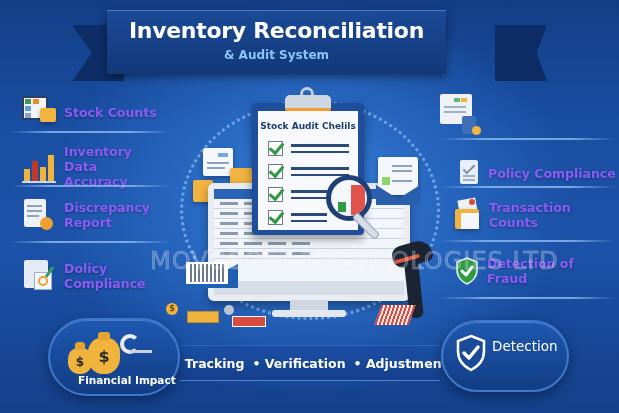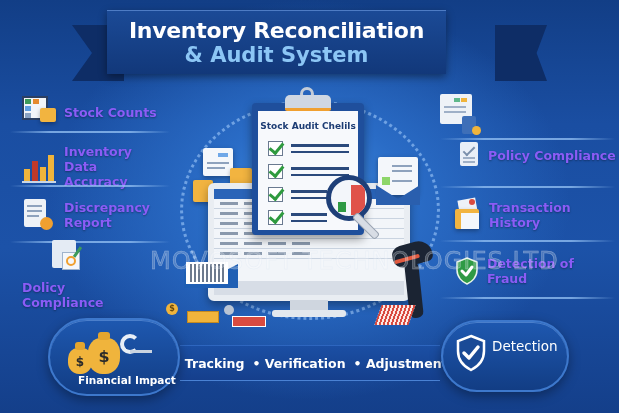--- a/index.html
+++ b/index.html
@@ -19,21 +19,21 @@
   .ribbon-tail.left { left: 72px; clip-path: polygon(0 0, 100% 0, 100% 100%, 0 100%, 20px 50%); }
   .ribbon-tail.right { left: 495px; clip-path: polygon(0 0, 100% 0, 80% 50%, 100% 100%, 0 100%); }
   .ribbon-main {
     position: absolute; left: 107px; top: 10px; width: 339px; height: 64px;
     background: linear-gradient(180deg, #1b4a96 0%, #12387a 100%);
     border-top: 1px solid #4e7cc4;
     box-shadow: 0 3px 8px rgba(0,0,0,0.4);
     text-align: center;
   }
   .title-1 { font-family: "DejaVu Sans", sans-serif; font-weight: bold; font-size: 22px; line-height: 26px; margin-top: 7px; color: #fff; letter-spacing: -0.3px; }
-  .title-2 { font-family: "DejaVu Sans", sans-serif; font-weight: bold; font-size: 21px; line-height: 22px; color: #8cc6f5; }
+  .title-2 { font-family: "DejaVu Sans", sans-serif; font-weight: bold; font-size: 12px; line-height: 22px; color: #8cc6f5; }
 
   
   .side-item { position: absolute; display: flex; align-items: center; gap: 8px; }
   .side-item .label { font-weight: bold; font-size: 12.5px; line-height: 15px; color: #8b5cf6; text-shadow: 0 1px 2px rgba(0,0,0,0.35); }
   .divider { position: absolute; height: 2px; background: linear-gradient(90deg, rgba(120,170,230,0) 0%, rgba(150,195,245,0.75) 25%, rgba(150,195,245,0.75) 75%, rgba(120,170,230,0) 100%); }
 
   .ic { position: relative; width: 34px; height: 32px; flex: none; }
 
   
   .orbit { position: absolute; left: 180px; top: 100px; width: 260px; height: 220px; border: 3px dotted rgba(170,210,255,0.55); border-radius: 50%; }
@@ -129,21 +129,21 @@
     <div class="abs" style="left:2px;top:0;width:22px;height:28px;background:#eef2f7;border-radius:2px;"></div>
     <div class="abs" style="left:5px;top:6px;width:15px;height:2px;background:#8ea2bd;"></div>
     <div class="abs" style="left:5px;top:11px;width:15px;height:2px;background:#8ea2bd;"></div>
     <div class="abs" style="left:5px;top:16px;width:12px;height:2px;background:#8ea2bd;"></div>
     <div class="abs" style="left:18px;top:18px;width:13px;height:13px;background:#f0a030;border-radius:50%;"></div>
   </div>
   <div class="label" style="width:90px;">Discrepancy Report</div>
 </div>
 <div class="divider" style="left:10px; top:241px; width:160px;"></div>
 
-<div class="side-item" style="left:22px; top:240px;flex-direction:column;">
+<div class="side-item" style="left:22px; top:260px;">
   <div class="ic">
     <div class="abs" style="left:2px;top:0;width:24px;height:28px;background:#e4ebf4;border-radius:2px;"></div>
     <div class="abs" style="left:12px;top:12px;width:18px;height:18px;background:#f4f7fb;border:1px solid #9fb3cc;"></div>
     <div class="abs" style="left:16px;top:16px;width:10px;height:10px;border:2px solid #f0a030;border-radius:50%;"></div>
     <div class="abs" style="left:26px;top:6px;width:3px;height:12px;background:#3d9b5a;transform:rotate(35deg);"></div>
   </div>
   <div class="label" style="width:90px;">Dolicy Compliance</div>
 </div>
 
 <div class="side-item" style="left:440px; top:94px;">
@@ -152,39 +152,39 @@
     <div class="abs" style="left:14px;top:4px;width:6px;height:4px;background:#5fb88a;"></div>
     <div class="abs" style="left:21px;top:4px;width:6px;height:4px;background:#f0b43c;"></div>
     <div class="abs" style="left:4px;top:12px;width:22px;height:2px;background:#9fb0c7;"></div>
     <div class="abs" style="left:4px;top:17px;width:22px;height:2px;background:#9fb0c7;"></div>
     <div class="abs" style="left:22px;top:22px;width:14px;height:18px;background:#3e6fb8;border-radius:2px;"></div>
     <div class="abs" style="left:32px;top:32px;width:9px;height:9px;background:#f0b43c;border-radius:50%;"></div>
   </div>
 </div>
 <div class="divider" style="left:440px; top:138px; width:175px;"></div>
 
-<div class="side-item" style="left:460px; top:142px;">
+<div class="side-item" style="left:460px; top:160px;">
   <div class="ic" style="width:20px;height:26px;">
     <div class="abs" style="left:0;top:0;width:18px;height:24px;background:#e9eff7;border-radius:2px;"></div>
     <div class="abs" style="left:3px;top:5px;width:12px;height:6px;border-left:2px solid #7a8fab;border-bottom:2px solid #7a8fab;transform:rotate(-45deg);"></div>
     <div class="abs" style="left:3px;top:15px;width:12px;height:2px;background:#9fb0c7;"></div>
     <div class="abs" style="left:3px;top:19px;width:12px;height:2px;background:#9fb0c7;"></div>
   </div>
   <div class="label">Policy Compliance</div>
 </div>
 <div class="divider" style="left:440px; top:186px; width:175px;"></div>
 
 <div class="side-item" style="left:455px; top:199px;">
   <div class="ic" style="width:26px;height:32px;">
     <div class="abs" style="left:4px;top:0;width:18px;height:20px;background:#eef2f7;transform:rotate(-10deg);"></div>
     <div class="abs" style="left:14px;top:0;width:6px;height:6px;background:#d94b40;border-radius:50%;"></div>
     <div class="box-yellow" style="left:0;top:10px;width:24px;height:20px;"></div>
     <div class="abs" style="left:6px;top:14px;width:18px;height:16px;background:#f4f7fb;"></div>
   </div>
-  <div class="label">Transaction History</div>
+  <div class="label">Transaction Counts</div>
 </div>
 <div class="divider" style="left:440px; top:240px; width:175px;"></div>
 
 <div class="side-item" style="left:455px; top:256px;">
   <div class="ic" style="width:24px;height:28px;">
     <svg width="24" height="28" viewBox="0 0 24 28">
       <path d="M12 1 L22 5 L22 13 C22 20 17 25 12 27 C7 25 2 20 2 13 L2 5 Z" fill="#2f9a44" stroke="#e8f3ea" stroke-width="1.5"></path>
       <path d="M7 14 L11 18 L17 10" fill="none" stroke="#fff" stroke-width="3" stroke-linecap="round" stroke-linejoin="round"></path>
     </svg>
   </div>

